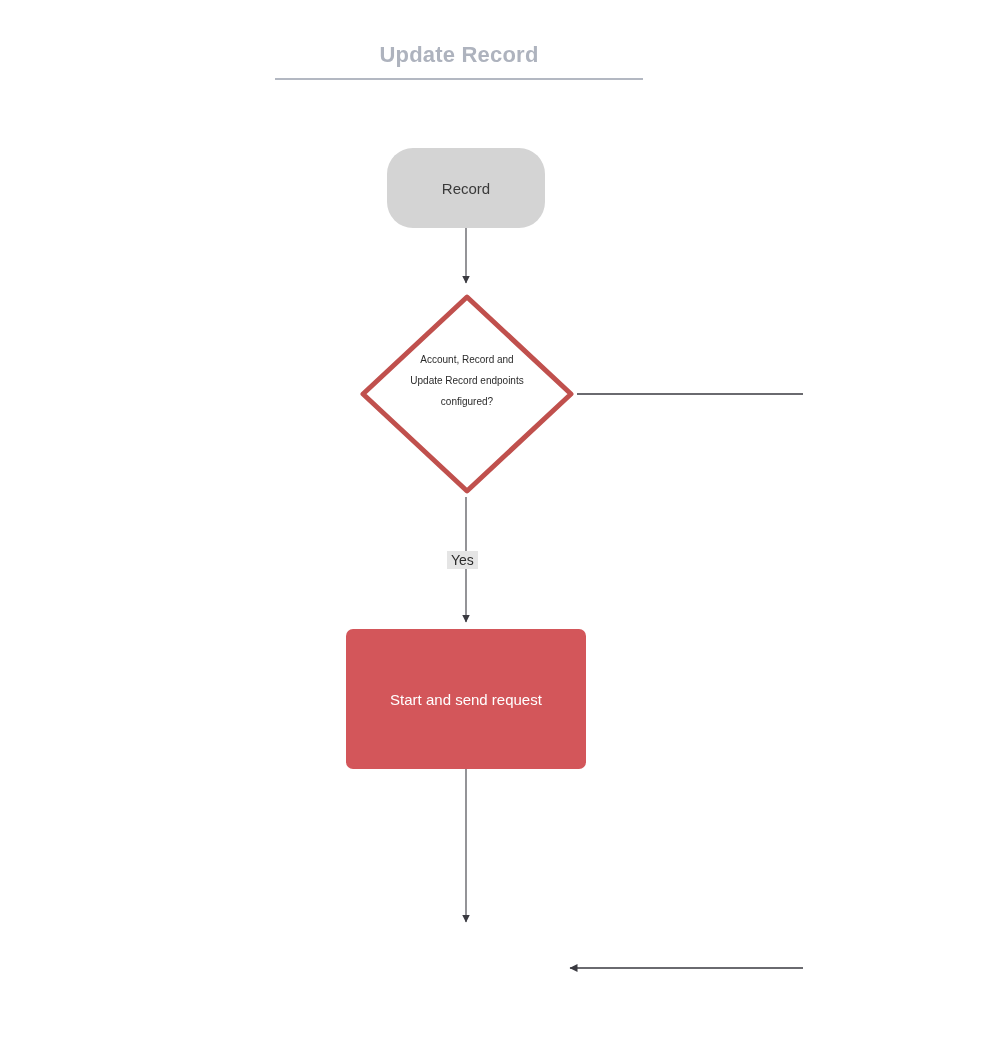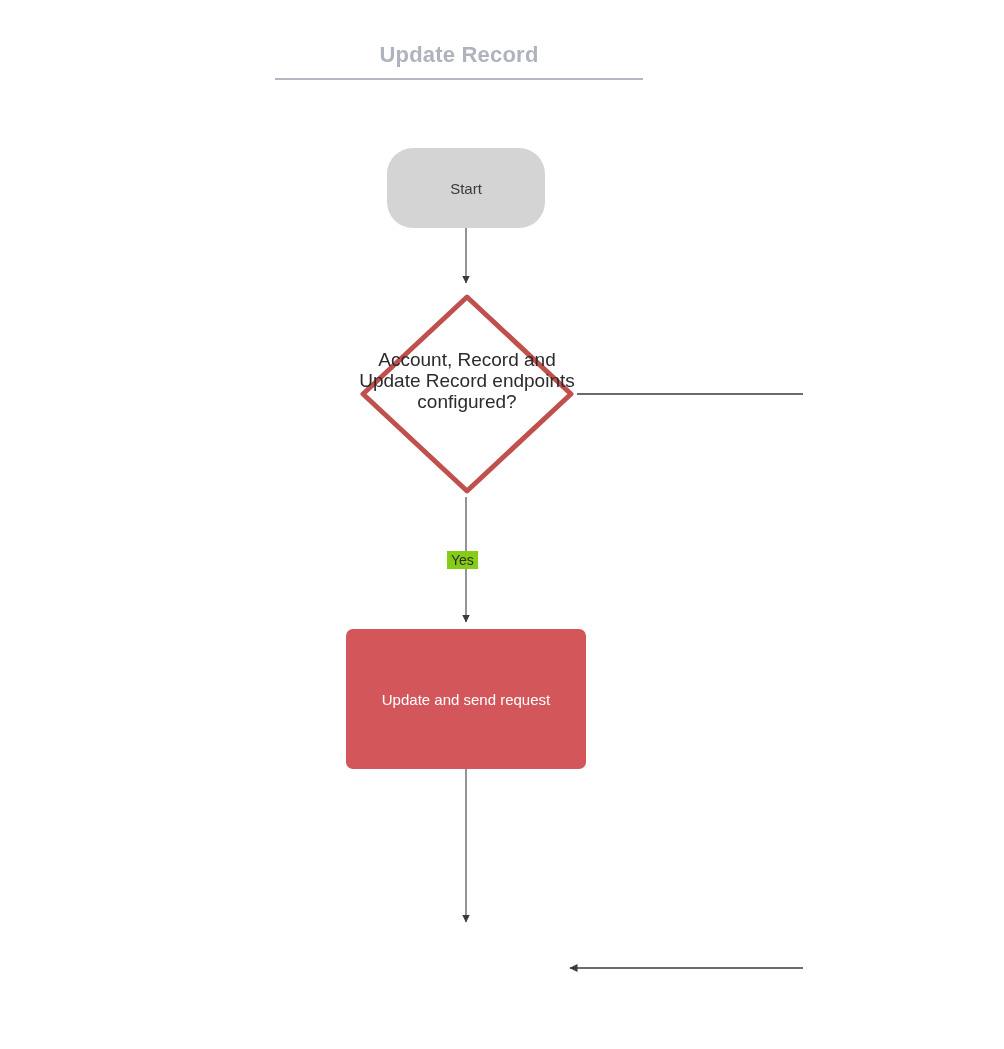--- a/index.html
+++ b/index.html
@@ -103,41 +103,41 @@
     left: 0;
     top: 0;
     overflow: visible;
   }
   #decision-label {
     position: absolute;
     left: -20px;
     top: 58px;
     width: 260px;
     text-align: center;
-    font-size: 19px;
+    font-size: 10px;
     line-height: 21px;
     color: #2b2b2b;
     white-space: pre-line;
   }
 
   
   #connectors {
     position: absolute;
     left: 0;
     top: 0;
     width: 1004px;
     height: 1049px;
   }
 
   
   .edge-label {
     position: absolute;
     font-size: 14px;
     color: #2b2b2b;
-    background: #84cc16;
+    background: #e5e5e5;
     padding: 1px 4px;
     white-space: nowrap;
   }
   #label-yes {
     left: 447px;
     top: 551px;
   }
   #label-no {
     left: 936px;
     top: 663px;
@@ -163,33 +163,33 @@
     <path d="M466,228 L466,283" stroke="#5a5a60" stroke-width="1.3" fill="none" marker-end="url(#arrowhead)"></path>
 
     <path d="M466,497 L466,622" stroke="#5a5a60" stroke-width="1.3" fill="none" marker-end="url(#arrowhead)"></path>
 
     <path d="M466,769 L466,922" stroke="#5a5a60" stroke-width="1.3" fill="none" marker-end="url(#arrowhead)"></path>
 
     <path d="M577,394 L938,394 Q950,394 950,406 L950,956 Q950,968 938,968 L570,968" stroke="#3a3a40" stroke-width="1.4" fill="none" marker-end="url(#arrowhead)"></path>
   </svg>
 
   <div id="node-start" class="node terminator">
-    <span>Start</span>
+    <span>Record</span>
   </div>
 
   <div id="node-decision">
     <svg width="220" height="206" viewBox="0 0 220 206" xmlns="http://www.w3.org/2000/svg">
       <path d="M110,6 L214,103 L110,200 L6,103 Z" fill="#ffffff" stroke="#c0504d" stroke-width="5" stroke-linejoin="round"></path>
     </svg>
     <div id="decision-label">Account, Record and
 Update Record endpoints
 configured?</div>
   </div>
 
   <div id="node-process" class="node">
-    <span>Update and send request</span>
+    <span>Start and send request</span>
   </div>
 
 
   <div id="label-yes" class="edge-label">Yes</div>
   <div id="label-no" class="edge-label">No</div>
 
 </div>
 
 </body></html>

